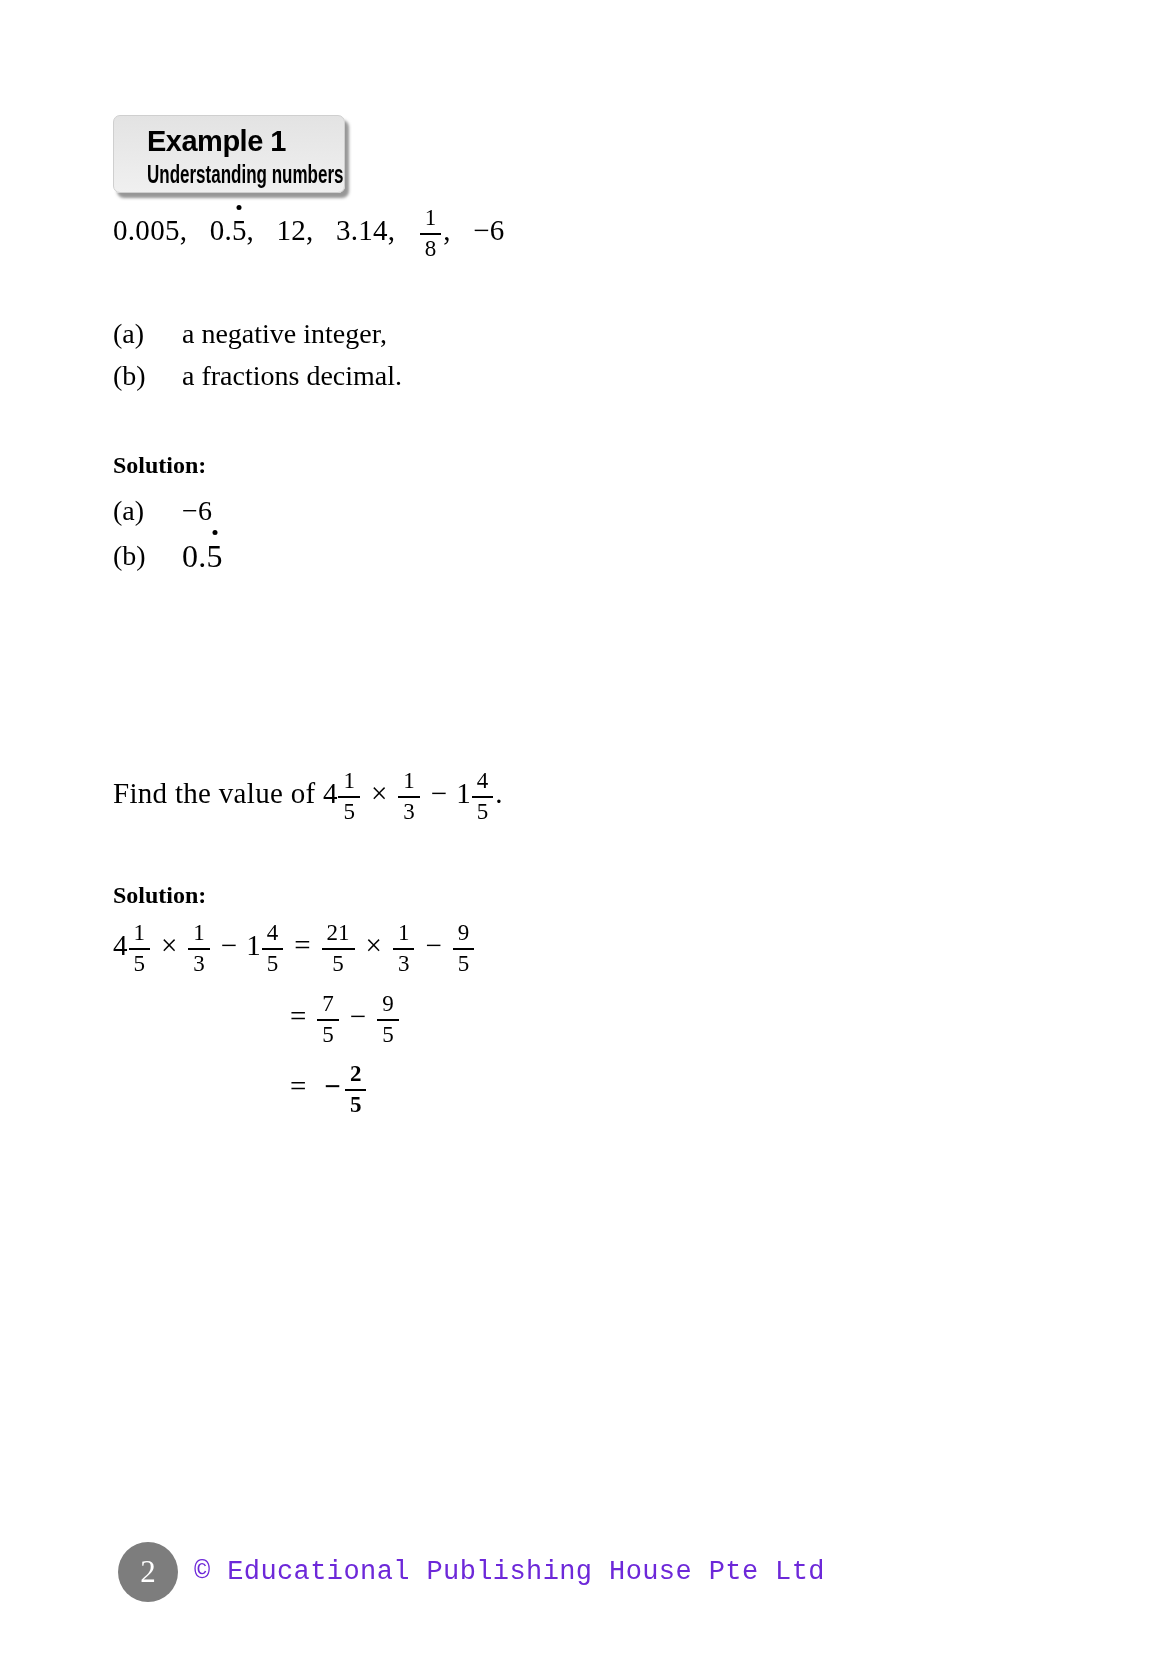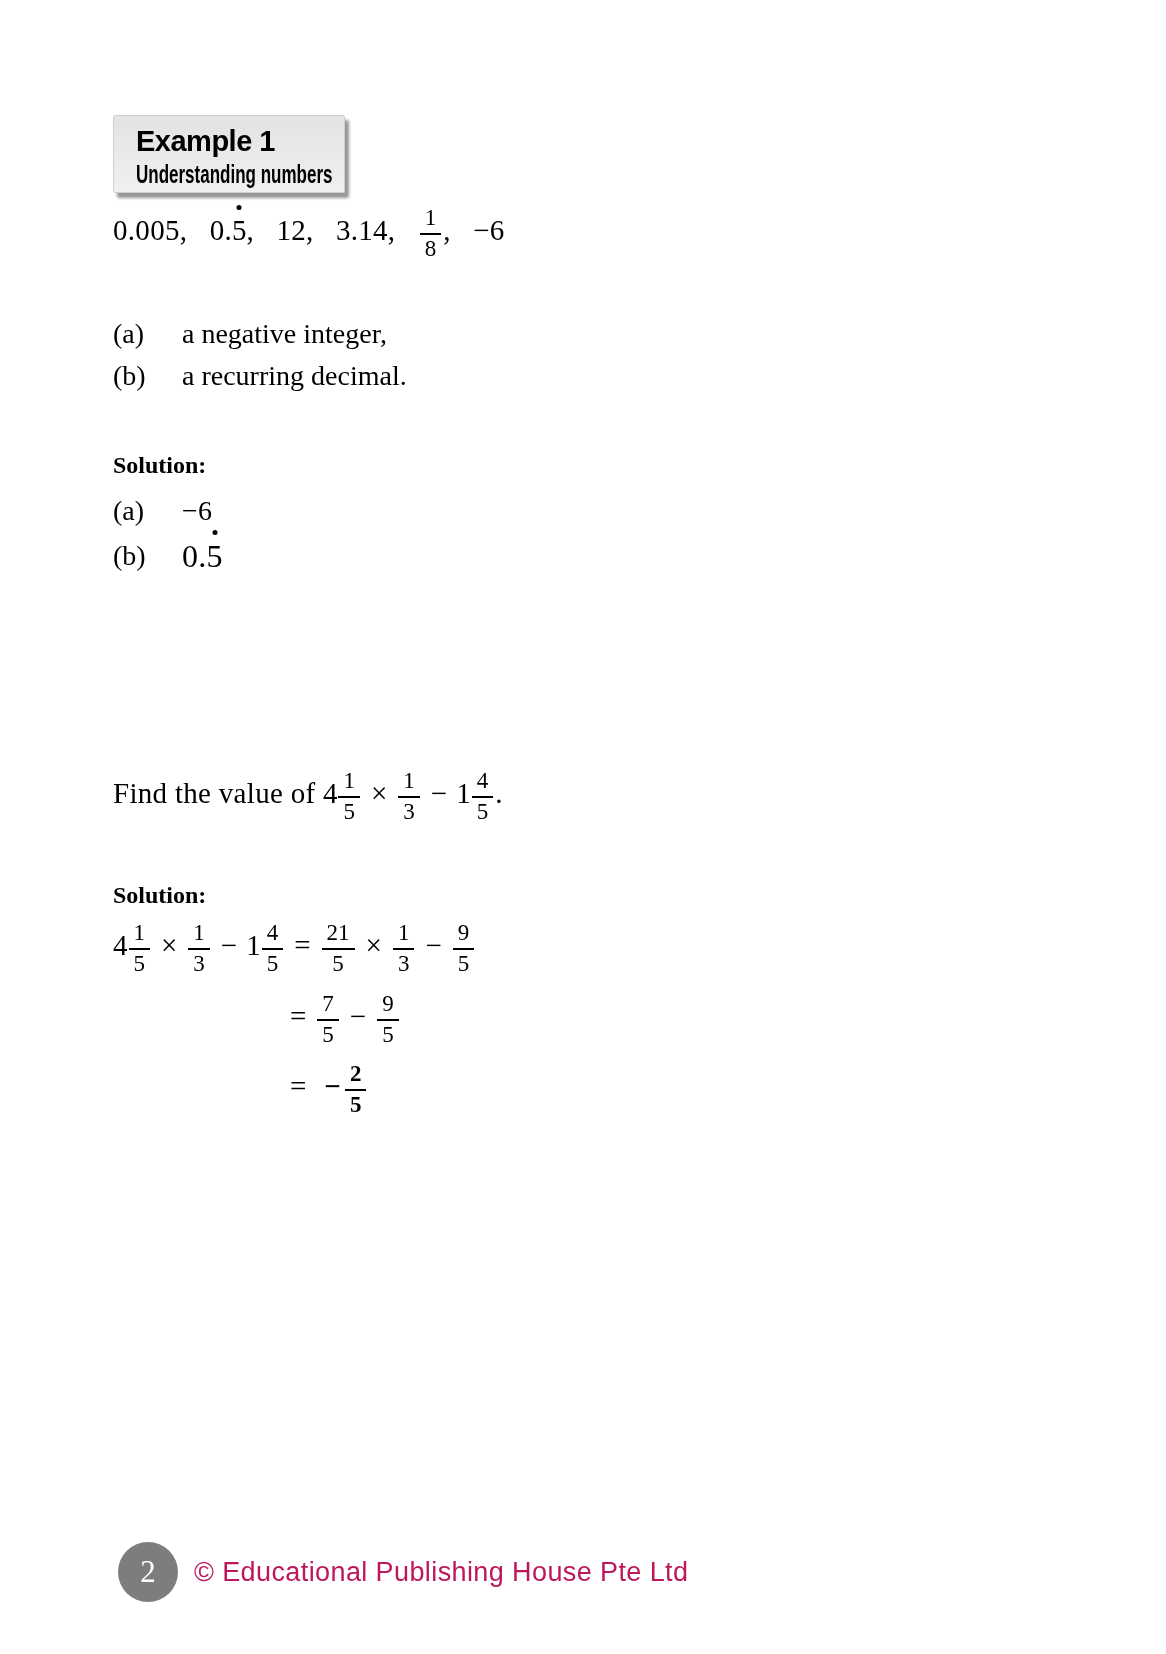--- a/index.html
+++ b/index.html
@@ -11,23 +11,23 @@
     color:#000;
     overflow:hidden;
   }
   .abs{position:absolute;}
 
   
   .ex-box{
     box-sizing:border-box;
     background:linear-gradient(180deg,#e3e3e3 0%,#eaeaea 55%,#f0f0f0 100%);
     border:1px solid #cfcfcf;
-    border-radius:2px;
+    border-radius:7px;
     box-shadow:4px 5px 3px rgba(125,125,125,0.8);
-    padding:7px 8px 0 22px;
+    padding:7px 8px 0 33px;
   }
   .ex-title{
     font-family:"Liberation Sans", sans-serif;
     font-weight:bold;
     font-size:29px;
     line-height:36px;
     letter-spacing:-0.5px;
     color:#000;
     white-space:nowrap;
   }
@@ -81,22 +81,22 @@
     display:flex;align-items:center;gap:16px;
     height:60px;
   }
   .page-circle{
     width:60px;height:60px;border-radius:50%;
     background:#7d7d7d;color:#ffffff;
     display:flex;align-items:center;justify-content:center;
     font-size:31px;font-family:"Liberation Serif", serif;
   }
   .copyright{
-    font-size:27px;color:#be185d;
-    font-family:Liberation Sans, sans-serif;
+    font-size:27px;color:#6d28d9;
+    font-family:Liberation Mono, monospace;
     letter-spacing:0.4px;
   }
 </style>
 </head>
 <body>
 
 <div class="page">
 
   <div class="ex-box abs" style="left:113px;top:115px;width:232px;height:78px;">
     <div class="ex-title">Example 1</div>
@@ -105,21 +105,21 @@
 
   <div class="math abs" style="left:113px;top:205px;"><span class="mtext">0.005,  0.</span><span class="dotover">5<span class="dot"></span></span><span class="mtext">,  12,  3.14,  </span><span class="frac"><span class="num">1</span><span class="den">8</span></span><span class="mtext">,  −6</span></div>
 
 
   <div class="body-text qrow abs" style="left:113px;top:318px;">
     <span class="qlabel">(a)</span>
     <span>a negative integer,</span>
   </div>
   <div class="body-text qrow abs" style="left:113px;top:360px;">
     <span class="qlabel">(b)</span>
-    <span>a recurring decimal.</span>
+    <span>a fractions decimal.</span>
   </div>
 
   <div class="sol-head abs" style="left:113px;top:452px;">Solution:</div>
 
   <div class="body-text qrow abs" style="left:113px;top:495px;">
     <span class="qlabel">(a)</span>
     <span class="math" style="font-size:28px;"><span class="mtext">−6</span></span>
   </div>
   <div class="body-text qrow abs" style="left:113px;top:540px;">
     <span class="qlabel">(b)</span>

